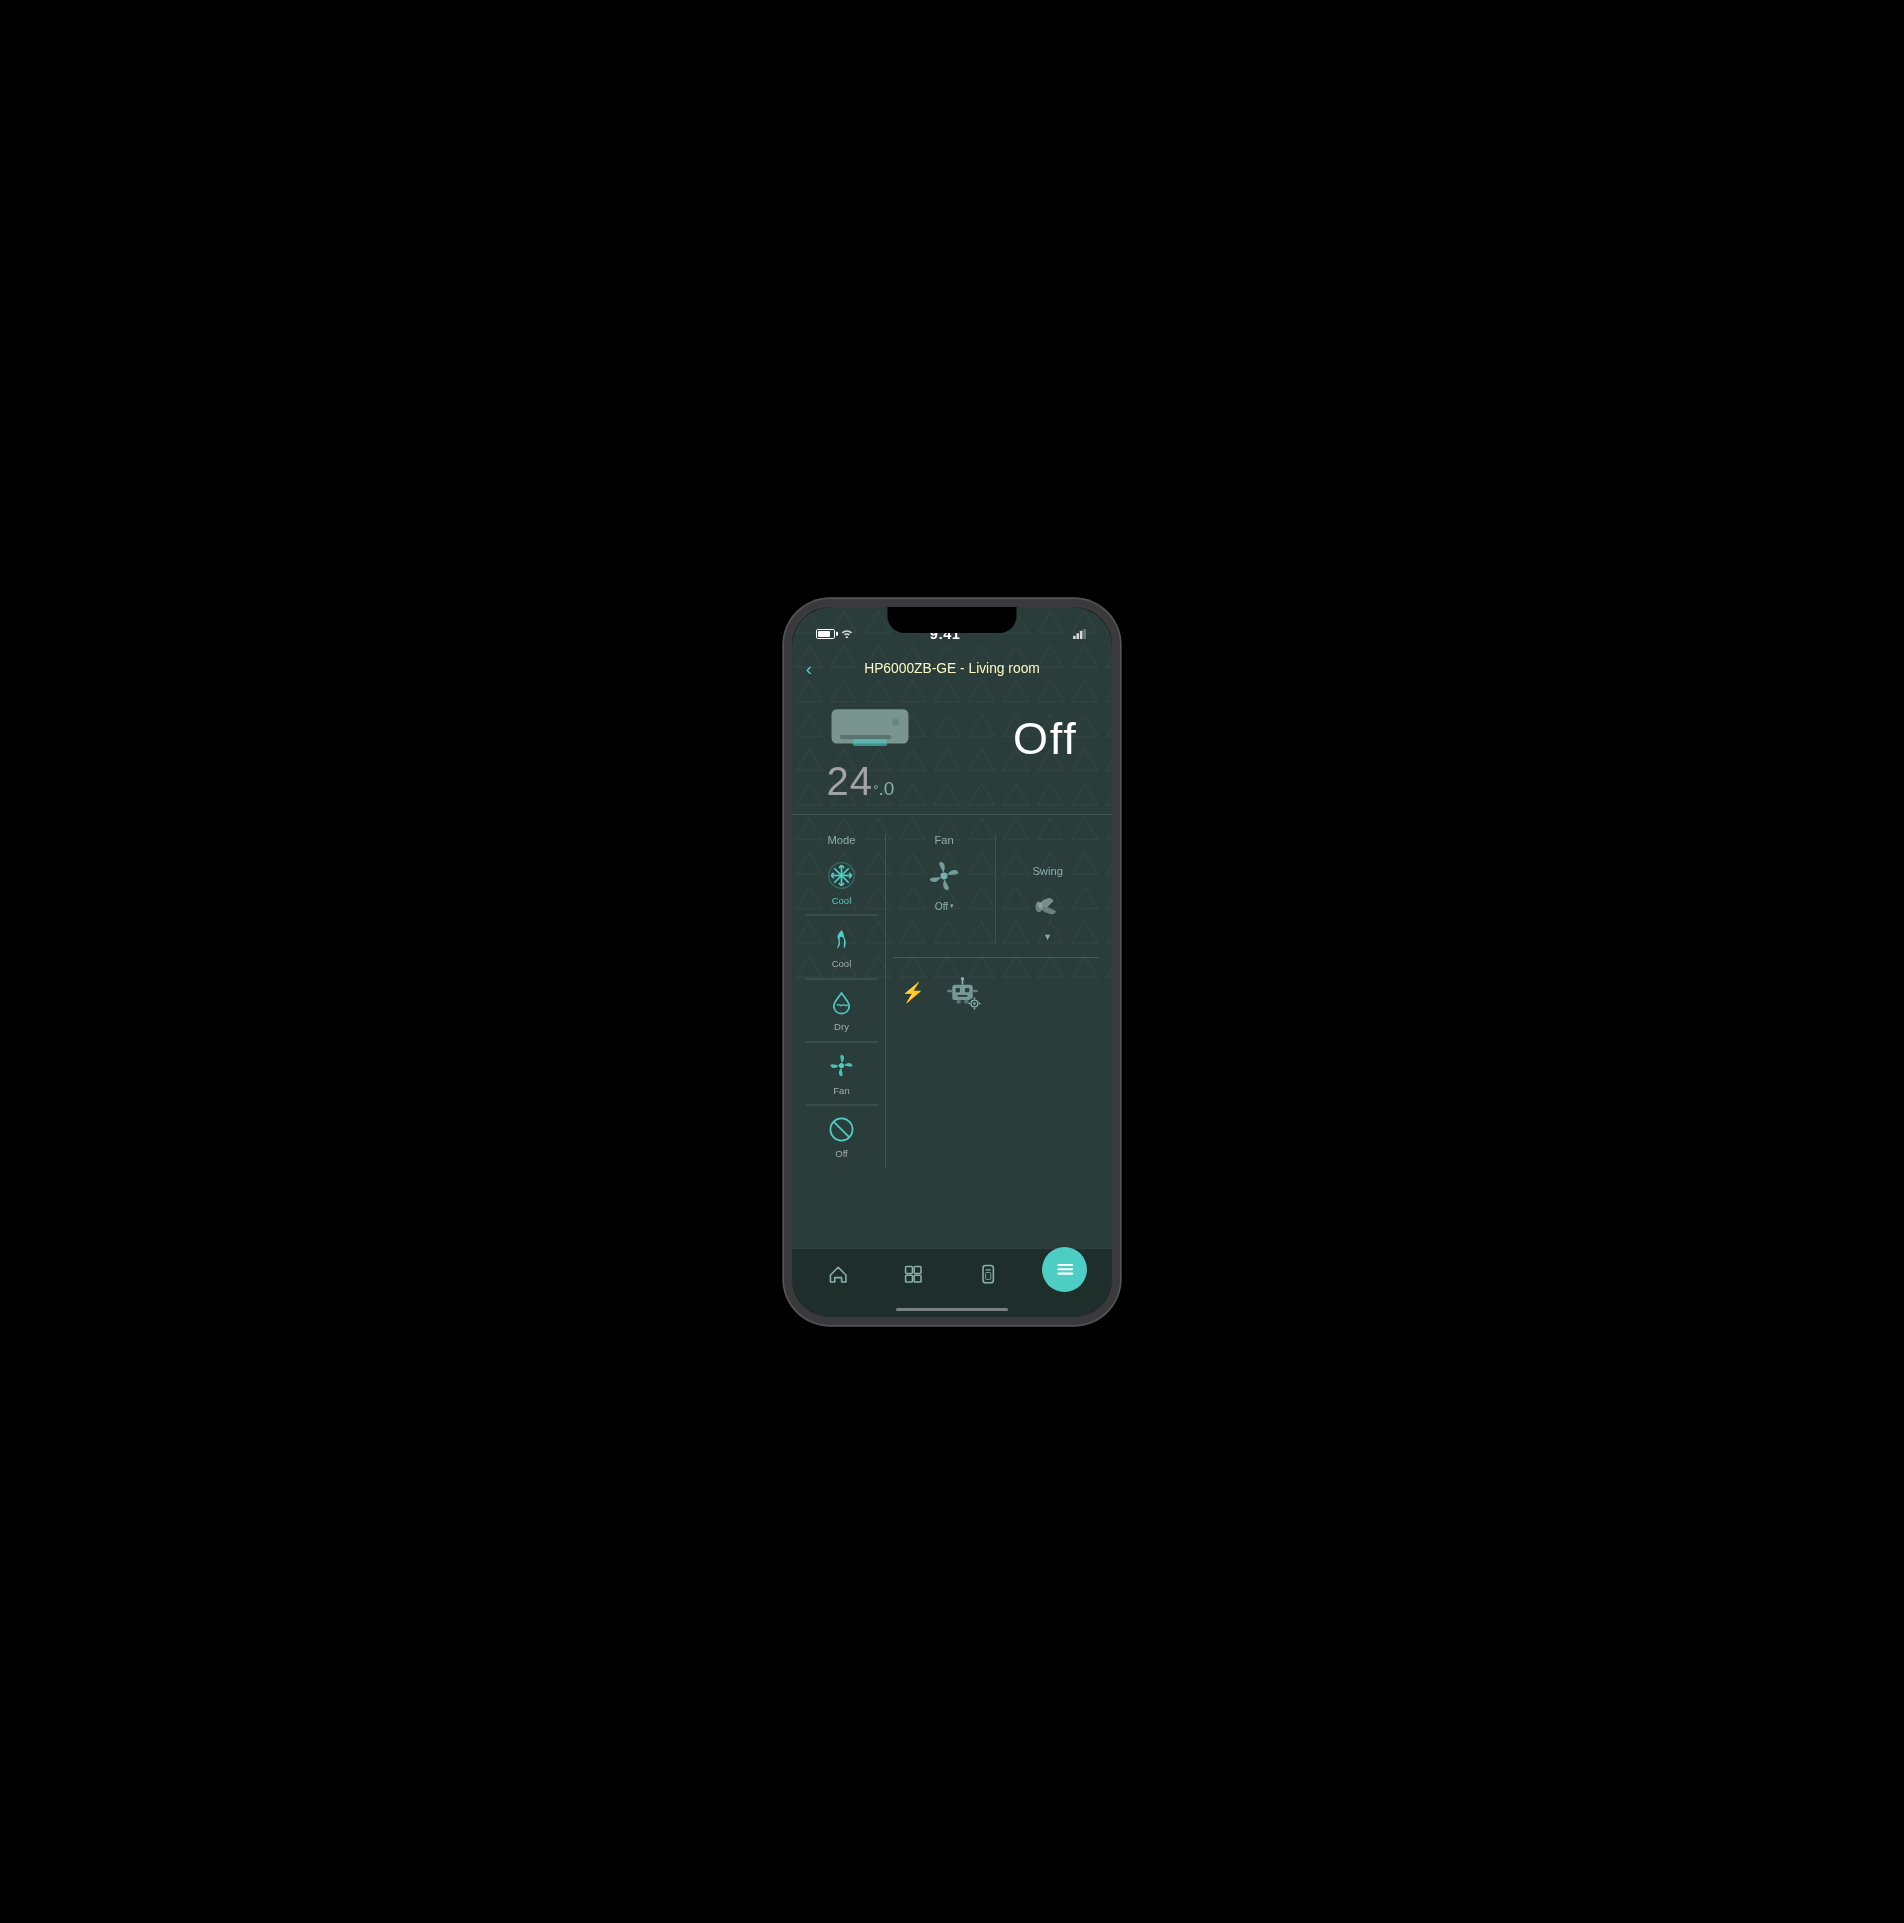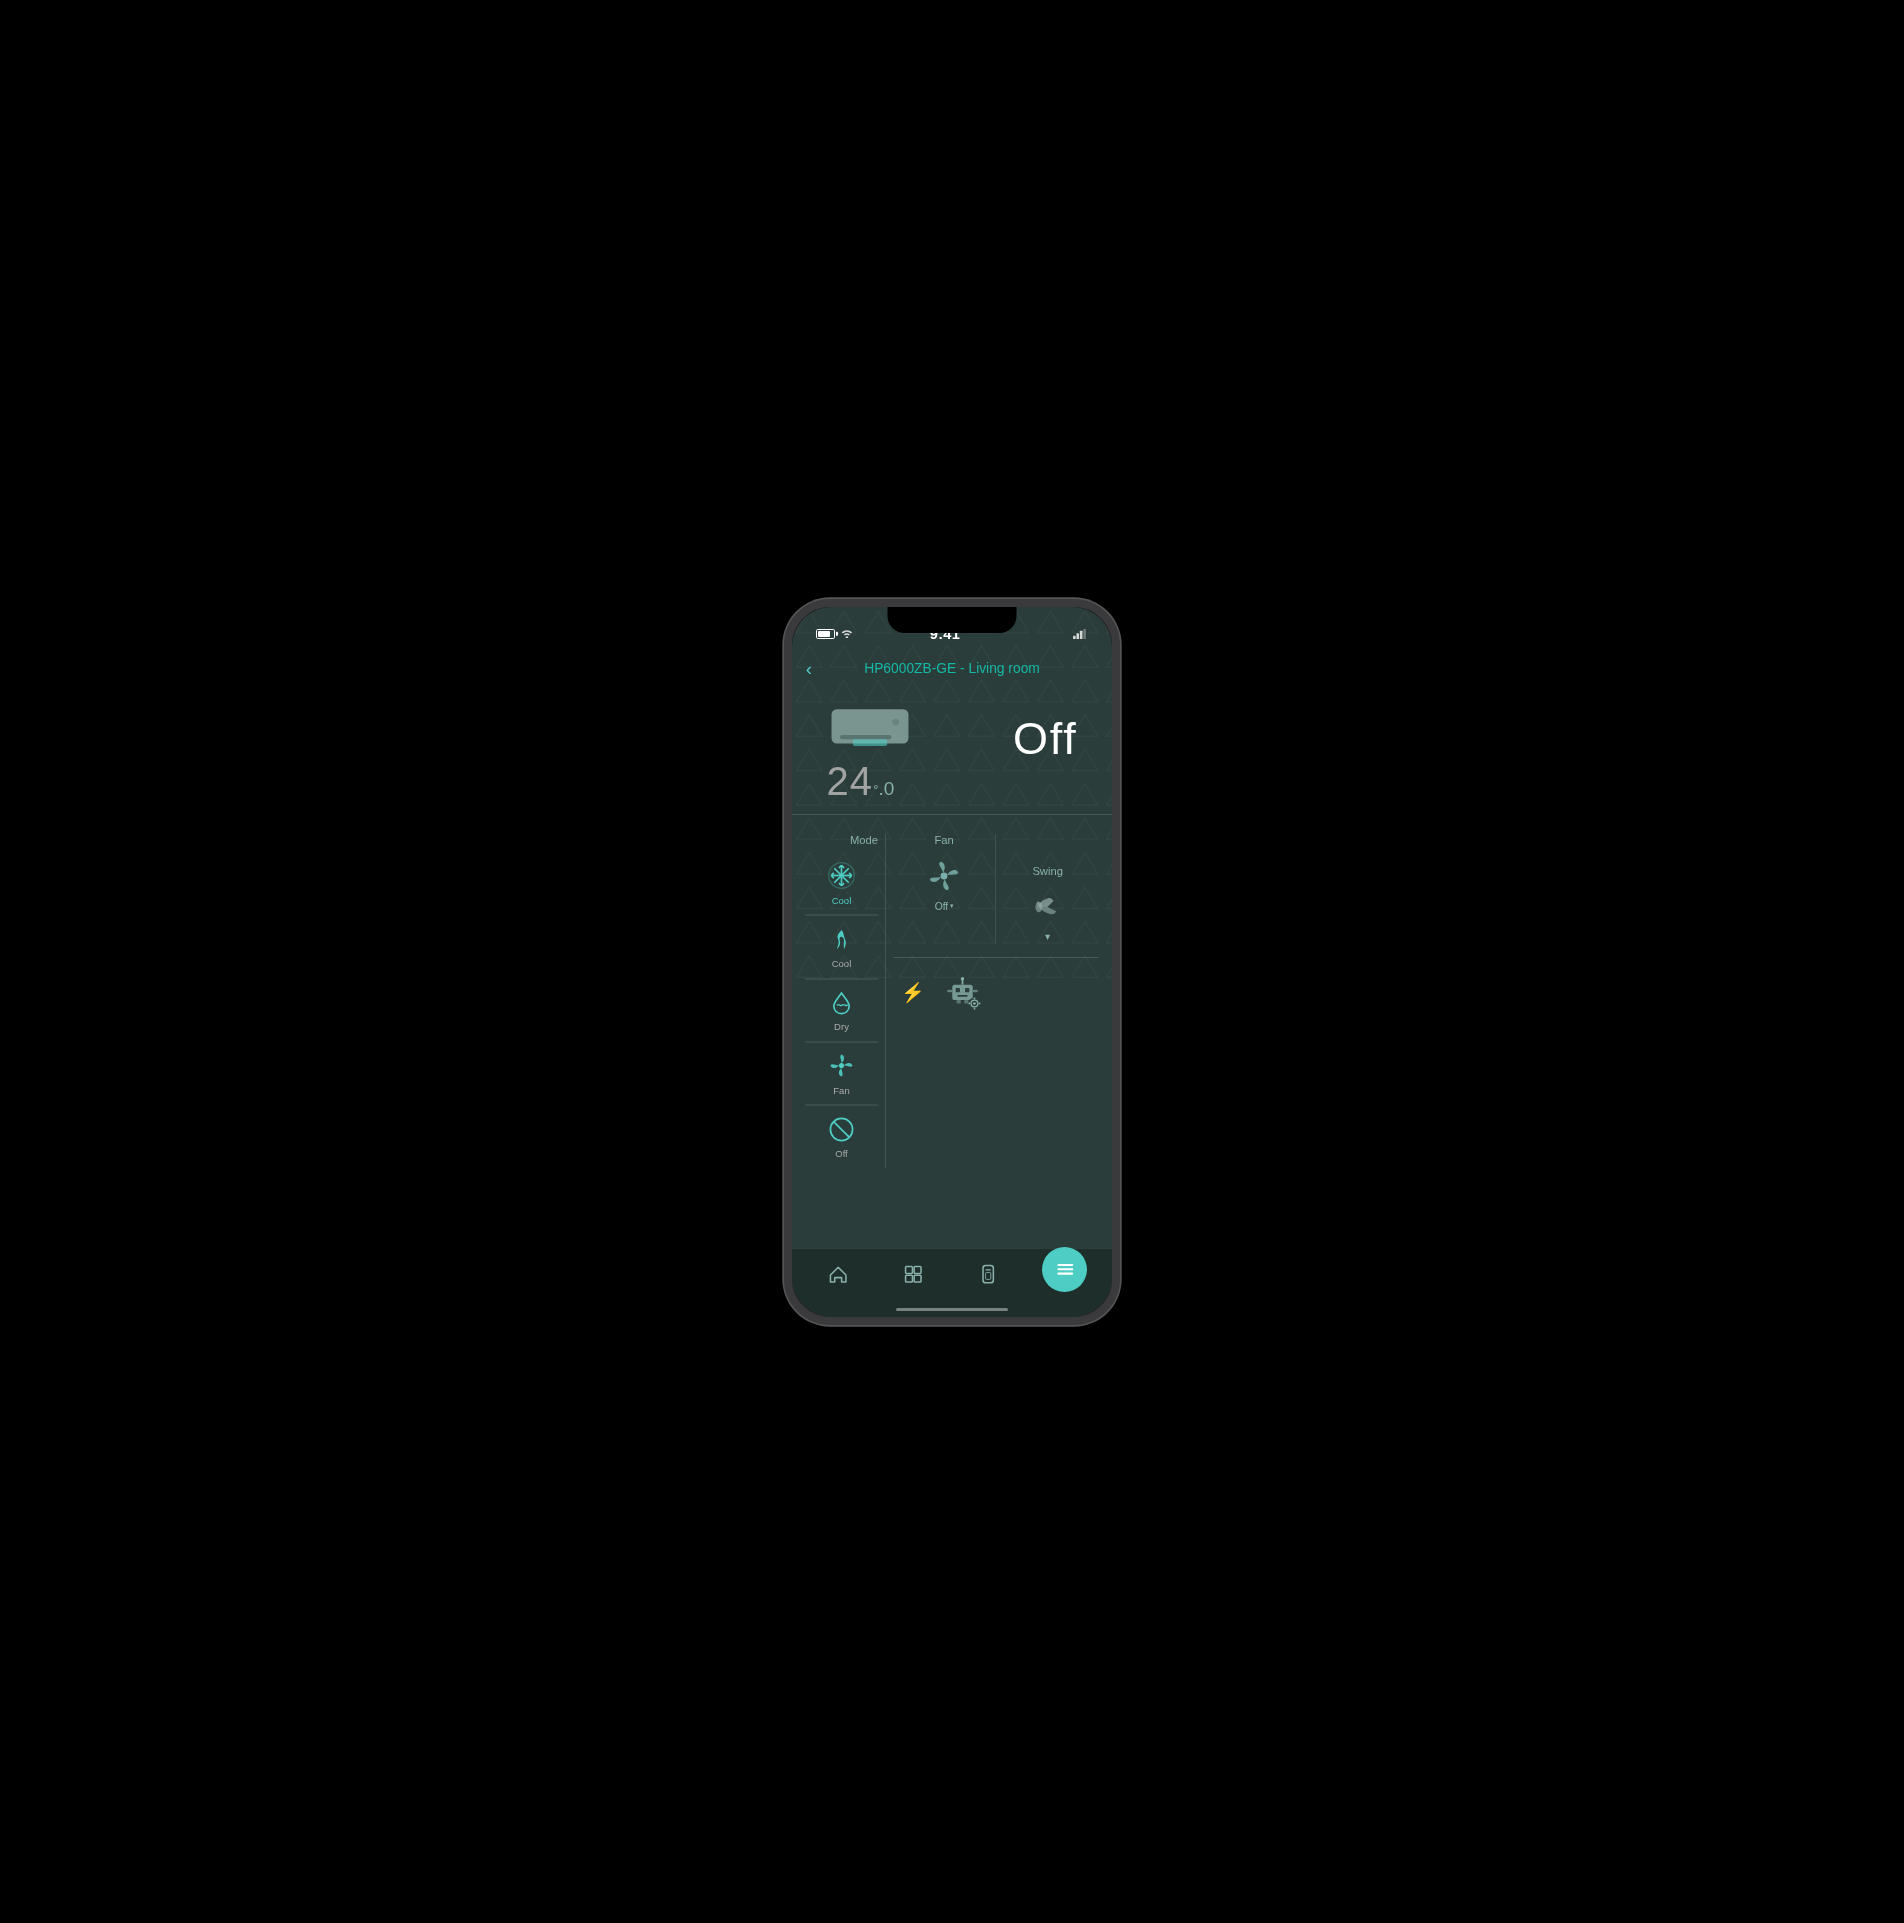--- a/index.html
+++ b/index.html
@@ -145,21 +145,21 @@
     .back-btn {
       position: absolute;
       left: 13.8px;
       color: #4ecdc4;
       font-size: 19px;
       font-weight: 300;
       cursor: pointer;
     }
 
     .header-title {
-      color: #14b8a6;
+      color: #fef9c3;
       font-size: 13.8px;
       font-weight: 400;
       text-align: left;
     }
 
     .main-content {
       position: relative;
       z-index: 5;
       flex: 1;
       overflow: hidden;
@@ -212,21 +212,21 @@
 
     .left-modes {
       width: 73px;
       display: flex;
       flex-direction: column;
     }
 
     .left-modes-title {
       color: #8ab0aa;
       font-size: 11.2px;
-      text-align: right;
+      text-align: center;
       margin-bottom: 6.9px;
     }
 
     .mode-row {
       display: flex;
       flex-direction: column;
       align-items: center;
       padding: 8.6px 0;
       border-bottom: 0.9px solid rgba(255,255,255,0.08);
       cursor: pointer;

